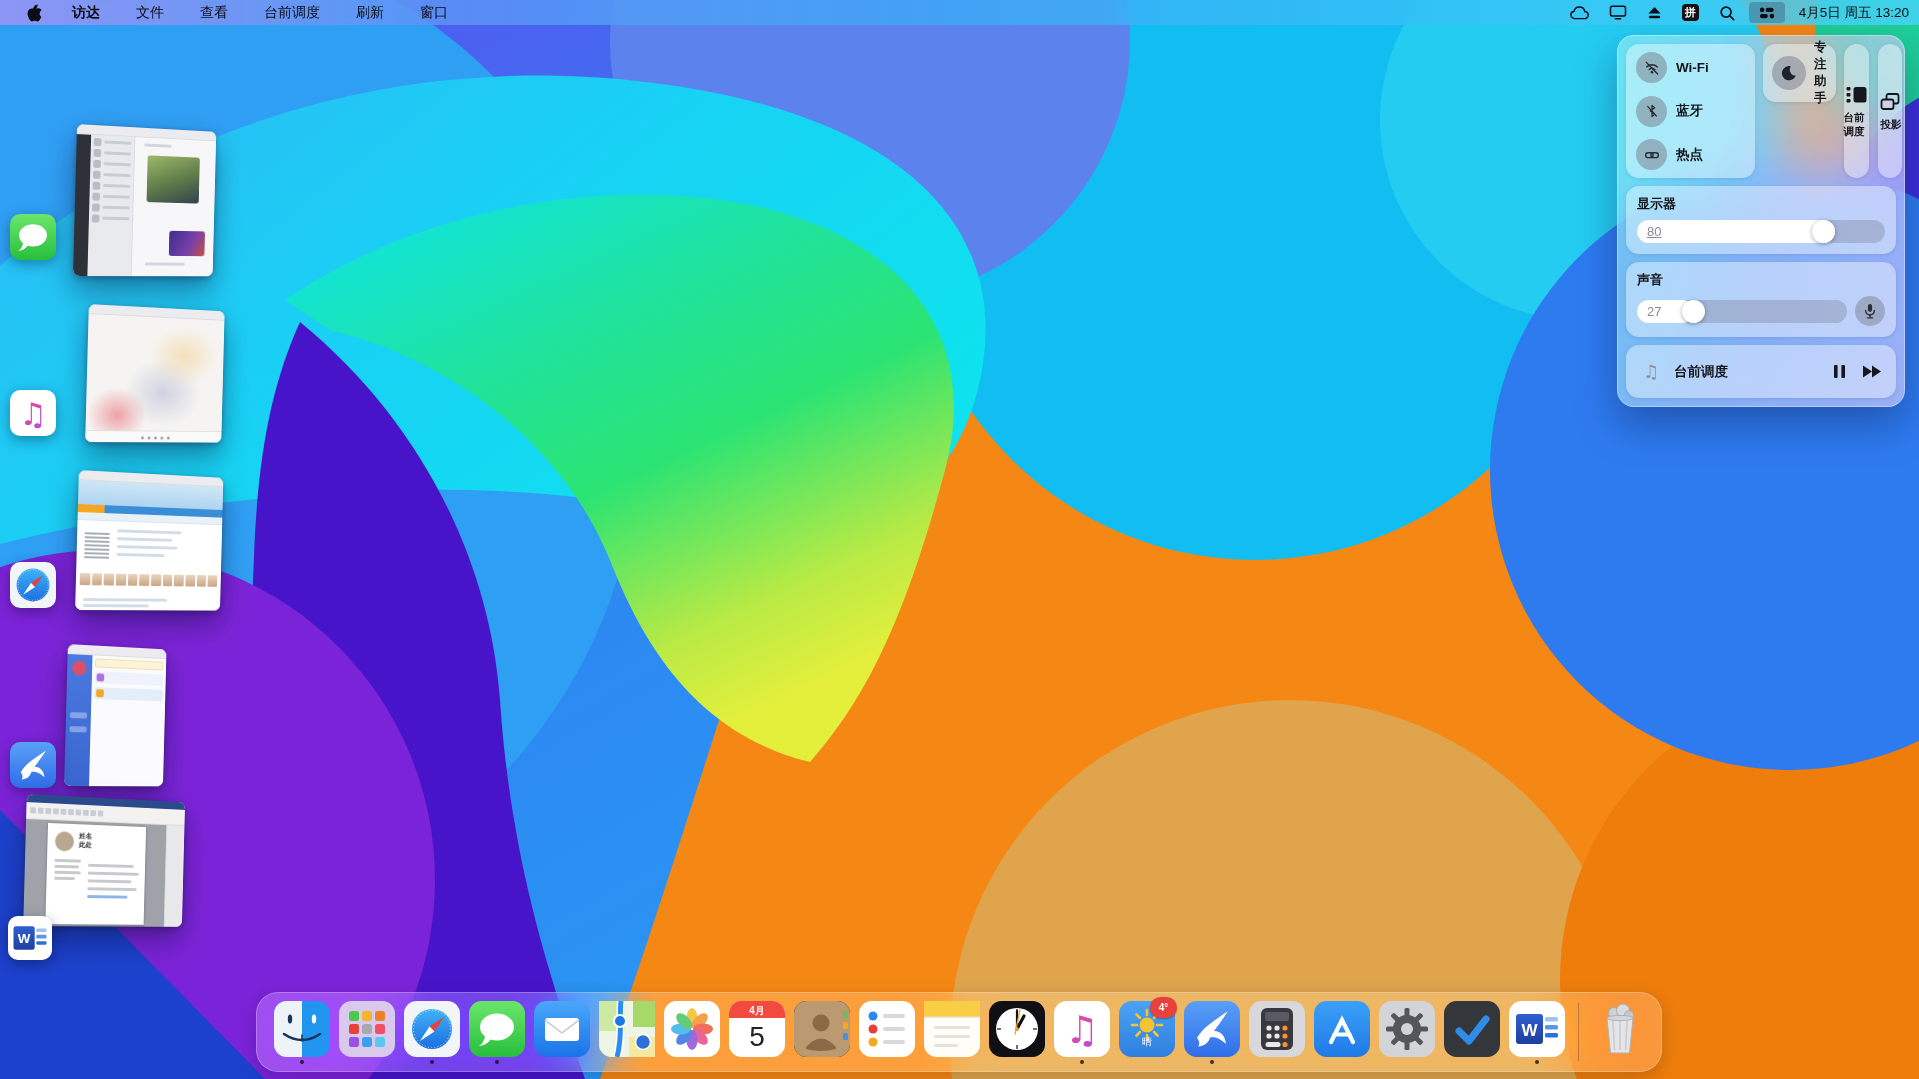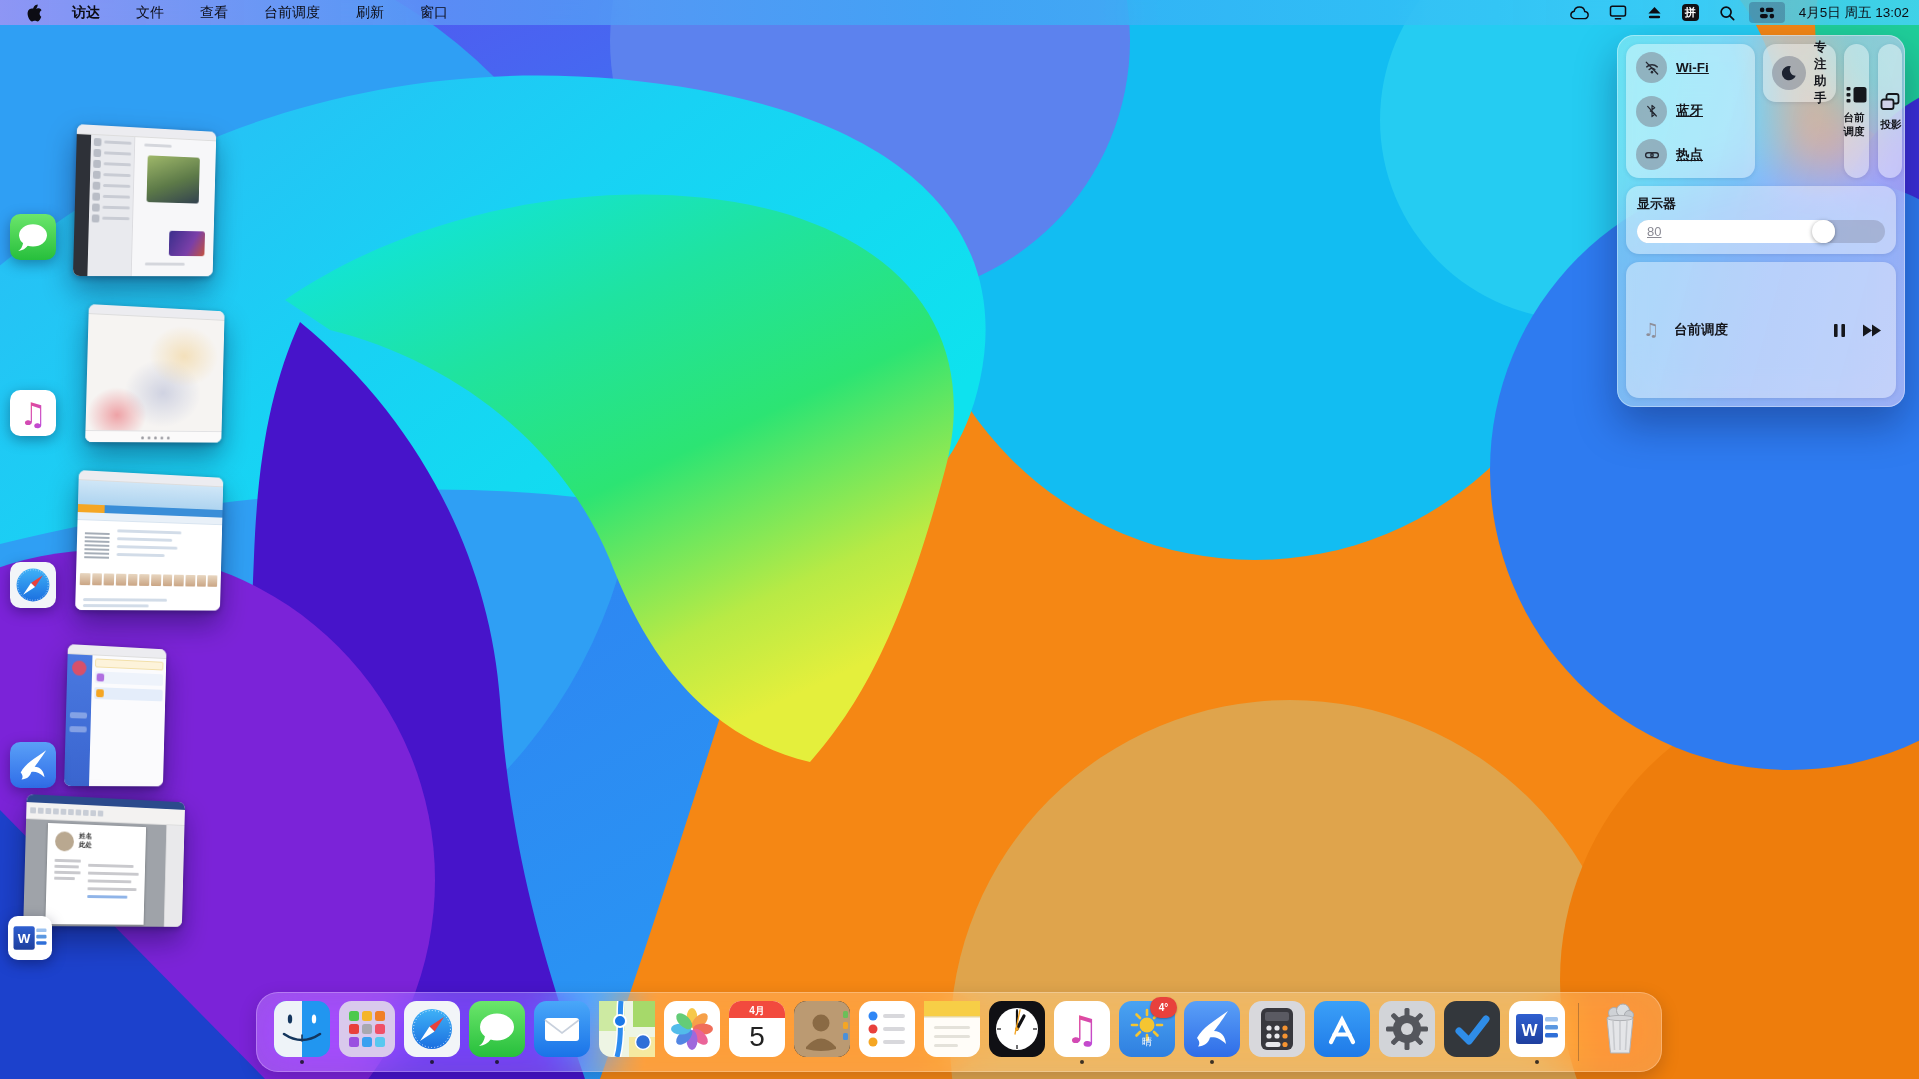--- a/index.html
+++ b/index.html
@@ -102,21 +102,21 @@
     box-shadow:0 18px 40px rgba(10,15,60,.35), inset 0 0 0 1px rgba(255,255,255,.35);
     display:flex;flex-direction:column;gap:8px;
     color:#15161c;
   }
   .cc-card{background:rgba(255,255,255,.42);border-radius:13px;box-shadow:0 1px 4px rgba(30,30,80,.12);}
   .cc-top{display:flex;gap:8px;height:134px;}
   .cc-conn{flex:1;padding:8px 10px;display:flex;flex-direction:column;justify-content:space-between;}
   .cc-netrow{display:flex;align-items:center;gap:9px;}
   .cc-circ{width:31px;height:31px;border-radius:50%;background:rgba(125,132,146,.55);
     display:flex;align-items:center;justify-content:center;flex:none;}
-  .cc-netrow .lbl{font-size:13.5px;font-weight:700;text-decoration:underline;}
+  .cc-netrow .lbl{font-size:13.5px;font-weight:700;}
   .cc-rcol{width:133px;display:flex;flex-direction:row;gap:8px;}
   .cc-focus{height:58px;display:flex;align-items:center;gap:8px;padding:0 9px;box-sizing:border-box;}
   .cc-focus .lbl{font-size:12.5px;font-weight:700;}
   .cc-sqrow{display:flex;gap:9px;flex:1;}
   .cc-sq{flex:1;display:flex;flex-direction:column;align-items:flex-end;justify-content:center;gap:5px;}
   .cc-sq .lbl{font-size:10.5px;font-weight:600;}
   .cc-slidercard{padding:8px 11px 11px;box-sizing:border-box;}
   .cc-sec-title{font-size:13px;font-weight:700;margin:1px 0 7px;}
   .sliderwrap{display:flex;align-items:center;gap:8px;}
   .slider{position:relative;flex:1;height:23px;border-radius:12px;background:rgba(120,122,146,.35);overflow:visible;}
@@ -475,21 +475,21 @@
     <div class="mb-status active">
       <svg width="24" height="16" viewBox="0 0 26 18">
         <g fill="#0c0c14">
           <circle cx="7.5" cy="5.5" r="2.6"></circle>
             <rect x="11.5" y="3.2" width="9" height="4.6" rx="2.3"></rect>
           <rect x="5" y="10.2" width="9" height="4.6" rx="2.3"></rect>
             <circle cx="18.5" cy="12.5" r="2.6"></circle>
         </g>
       </svg>
     </div>
-    <div class="mb-clock">4月5日 周五 13:02</div>
+    <div class="mb-clock">4月5日 周五 13:20</div>
   </div>
 </div>
 
 <div class="thumb-group" style="left:0;top:118px;width:260px;height:175px;">
   <div class="mini-window" style="left:75px;top:6px;width:152px;height:152px;">
     <div class="tbar"></div>
     <div class="wc-body">
       <div class="wc-rail"></div>
       <div class="wc-list">
         <div class="wc-row">
@@ -730,20 +730,37 @@
   <div class="cc-card cc-slidercard">
     <div class="cc-sec-title">显示器</div>
     <div class="sliderwrap">
       <div class="slider">
         <div class="fill" style="width:80%;text-decoration:underline;">80</div>
         <div class="knob" style="left:calc(80% - 23px);"></div>
       </div>
     </div>
   </div>
 
+  <div class="cc-card cc-slidercard">
+    <div class="cc-sec-title">声音</div>
+    <div class="sliderwrap">
+      <div class="slider">
+        <div class="fill" style="width:27%;">27</div>
+        <div class="knob" style="left:calc(27% - 12px);"></div>
+      </div>
+      <div class="micbtn">
+        <svg width="14" height="16" viewBox="0 0 16 18">
+          <rect x="5.6" y="1" width="4.8" height="9" rx="2.4" fill="#2a2e38"></rect>
+          <path d="M3,8.5 a5,5 0 0 0 10,0" fill="none" stroke="#2a2e38" stroke-width="1.6" stroke-linecap="round"></path>
+          <line x1="8" y1="13.5" x2="8" y2="16" stroke="#2a2e38" stroke-width="1.6" stroke-linecap="round"></line>
+          <line x1="5" y1="16.8" x2="11" y2="16.8" stroke="#2a2e38" stroke-width="1.6" stroke-linecap="round"></line>
+        </svg>
+      </div>
+    </div>
+  </div>
 
   <div class="cc-card cc-music">
     <svg width="22" height="22" viewBox="0 0 24 24">
       <text x="12" y="19" font-size="20" text-anchor="middle" fill="#8e8e98" font-family="DejaVu Sans, sans-serif">♫</text>
     </svg>
     <div class="song">台前调度</div>
     <div class="ctl">
       <svg width="13" height="15" viewBox="0 0 13 15">
         <rect x="1" y="1" width="3.6" height="13" rx="1" fill="#15171c"></rect>
         <rect x="8.4" y="1" width="3.6" height="13" rx="1" fill="#15171c"></rect>

